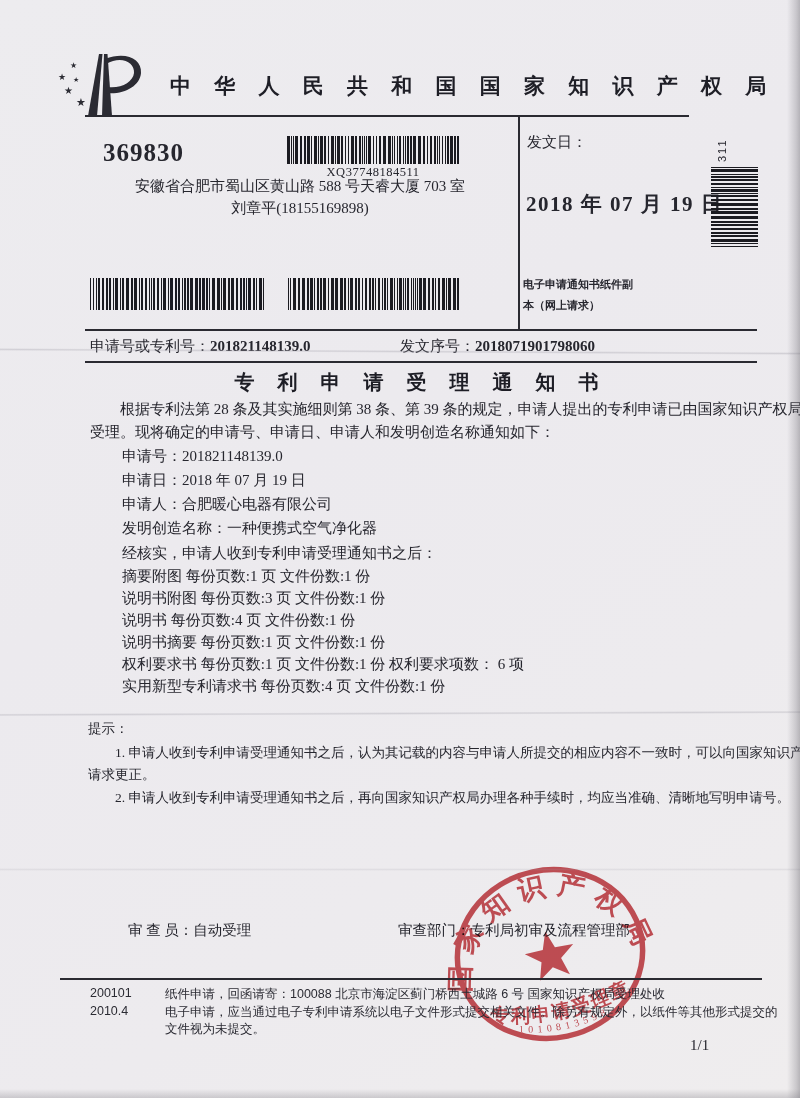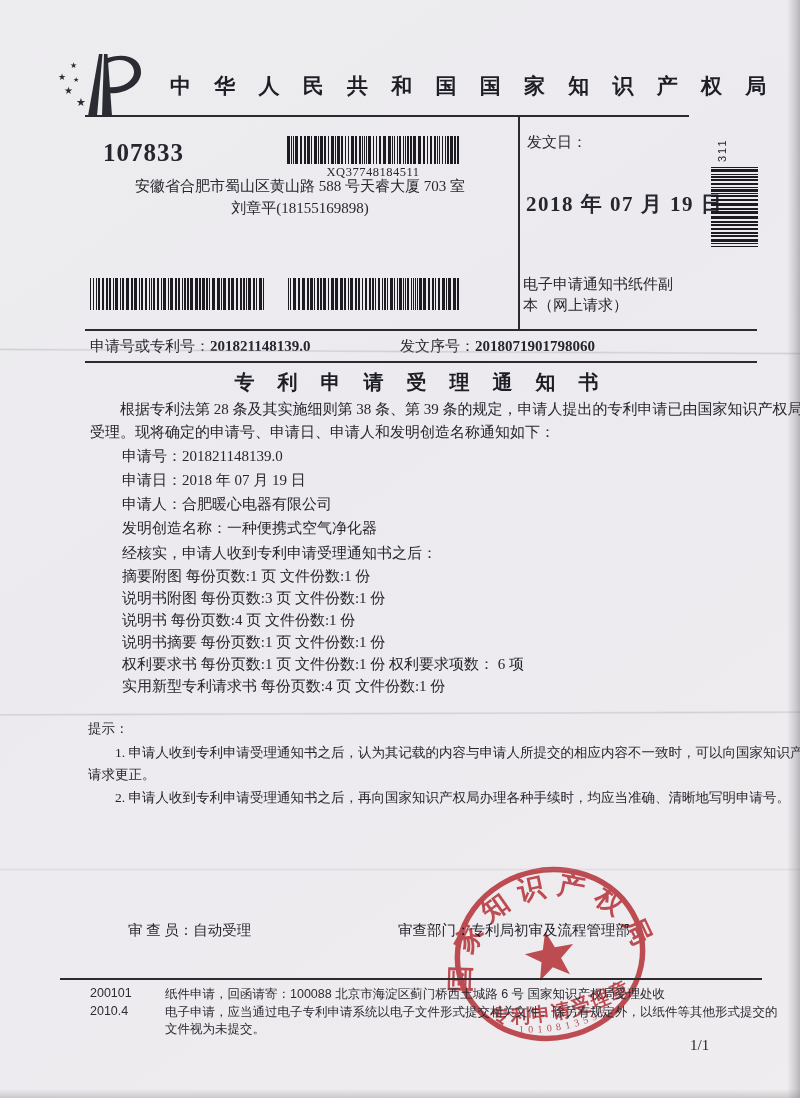--- a/index.html
+++ b/index.html
@@ -12,21 +12,21 @@
   .abs{position:absolute;white-space:nowrap;}
   .rule{position:absolute;background:#2a2a31;height:1.6px;}
   .vrule{position:absolute;background:#2a2a31;width:1.6px;}
   .agency{font-size:21px;font-weight:bold;letter-spacing:9px;text-align:left;color:#1e1e26;}
   .code-big{font-size:25px;font-weight:bold;letter-spacing:1px;}
   .addr{width:430px;text-align:center;font-size:15px;white-space:nowrap;}
   .f15{font-size:15px;}
   .f14{font-size:14.5px;}
   .bold{font-weight:bold;}
   .date-big{font-size:21px;font-weight:bold;letter-spacing:1.5px;}
-  .copy-note{font-size:15px;line-height:21px;}
+  .copy-note{font-size:11px;line-height:21px;font-weight:bold;}
   .side-code{font-size:11px;letter-spacing:2px;transform:rotate(-90deg);transform-origin:left top;font-family:"Liberation Sans","DejaVu Sans",sans-serif;}
   .title{width:672px;text-align:center;font-size:20px;font-weight:bold;letter-spacing:9px;color:#1d1d25;}
   .body-line{font-size:15px;}
   .indent{padding-left:30px;}
   .tip{font-size:13.5px;}
   .tip-indent{padding-left:27px;}
   .footer-sans{font-family:"Liberation Sans","DejaVu Sans",sans-serif;font-size:12.5px;color:#2b2b33;}
   .page-no{font-size:15px;}
   .barcode{display:flex;align-items:stretch;overflow:hidden;}
   .barcode i{display:block;height:100%;background:#1b1b21;flex:none;}
@@ -56,21 +56,21 @@
       <text x="17" y="32" font-size="7">★</text>
       <text x="8" y="44" font-size="10">★</text>
       <text x="20" y="56" font-size="11">★</text>
     </g>
   </svg>
   <div class="abs agency" style="left:170px;top:72px;width:500px;">中 华 人 民 共 和 国 国 家 知 识 产 权 局</div>
   <div class="rule" style="left:85px;top:115px;width:604px;"></div>
 
   <div class="vrule" style="left:518px;top:115px;height:216px;"></div>
 
-  <div class="abs code-big" style="left:103px;top:139px;">107833</div>
+  <div class="abs code-big" style="left:103px;top:139px;">369830</div>
   <div class="abs barcode" style="left:287px;top:136px;width:172px;height:28px;">
       <i style="width:3px;margin-right:1px"></i>
       <i style="width:1px;margin-right:1px"></i>
       <i style="width:1px;margin-right:1px"></i>
       <i style="width:3px;margin-right:2px"></i>
       <i style="width:2px;margin-right:2px"></i>
       <i style="width:2px;margin-right:1px"></i>
       <i style="width:3px;margin-right:1px"></i>
       <i style="width:1px;margin-right:2px"></i>
       <i style="width:3px;margin-right:1px"></i>

